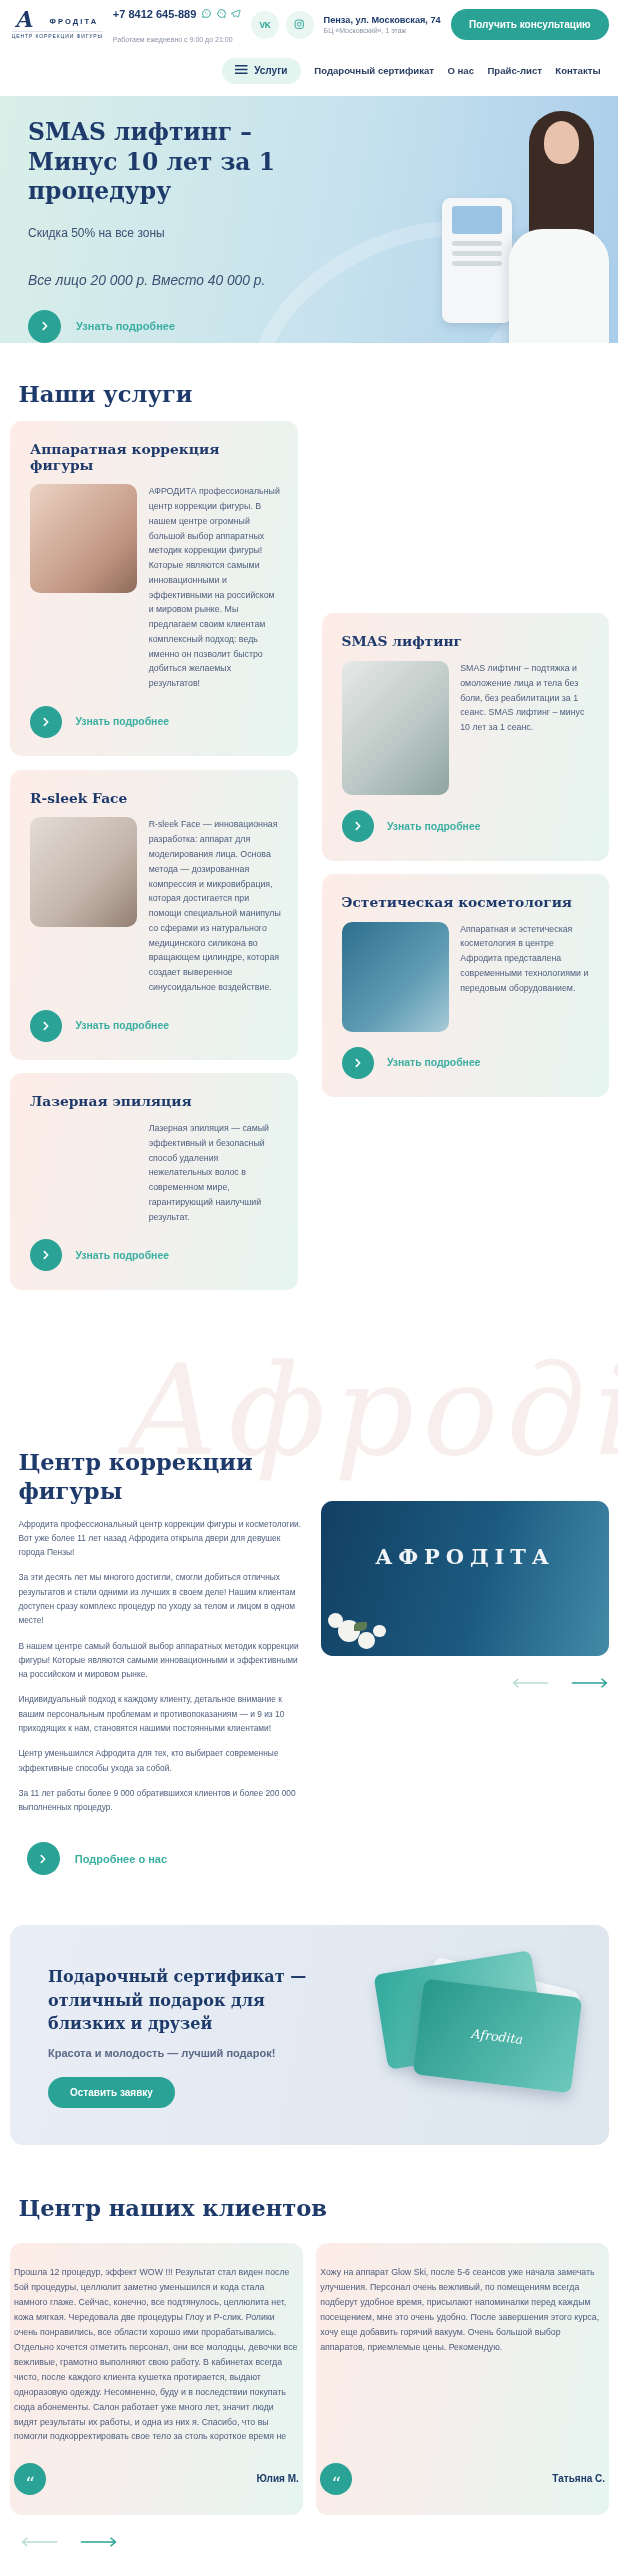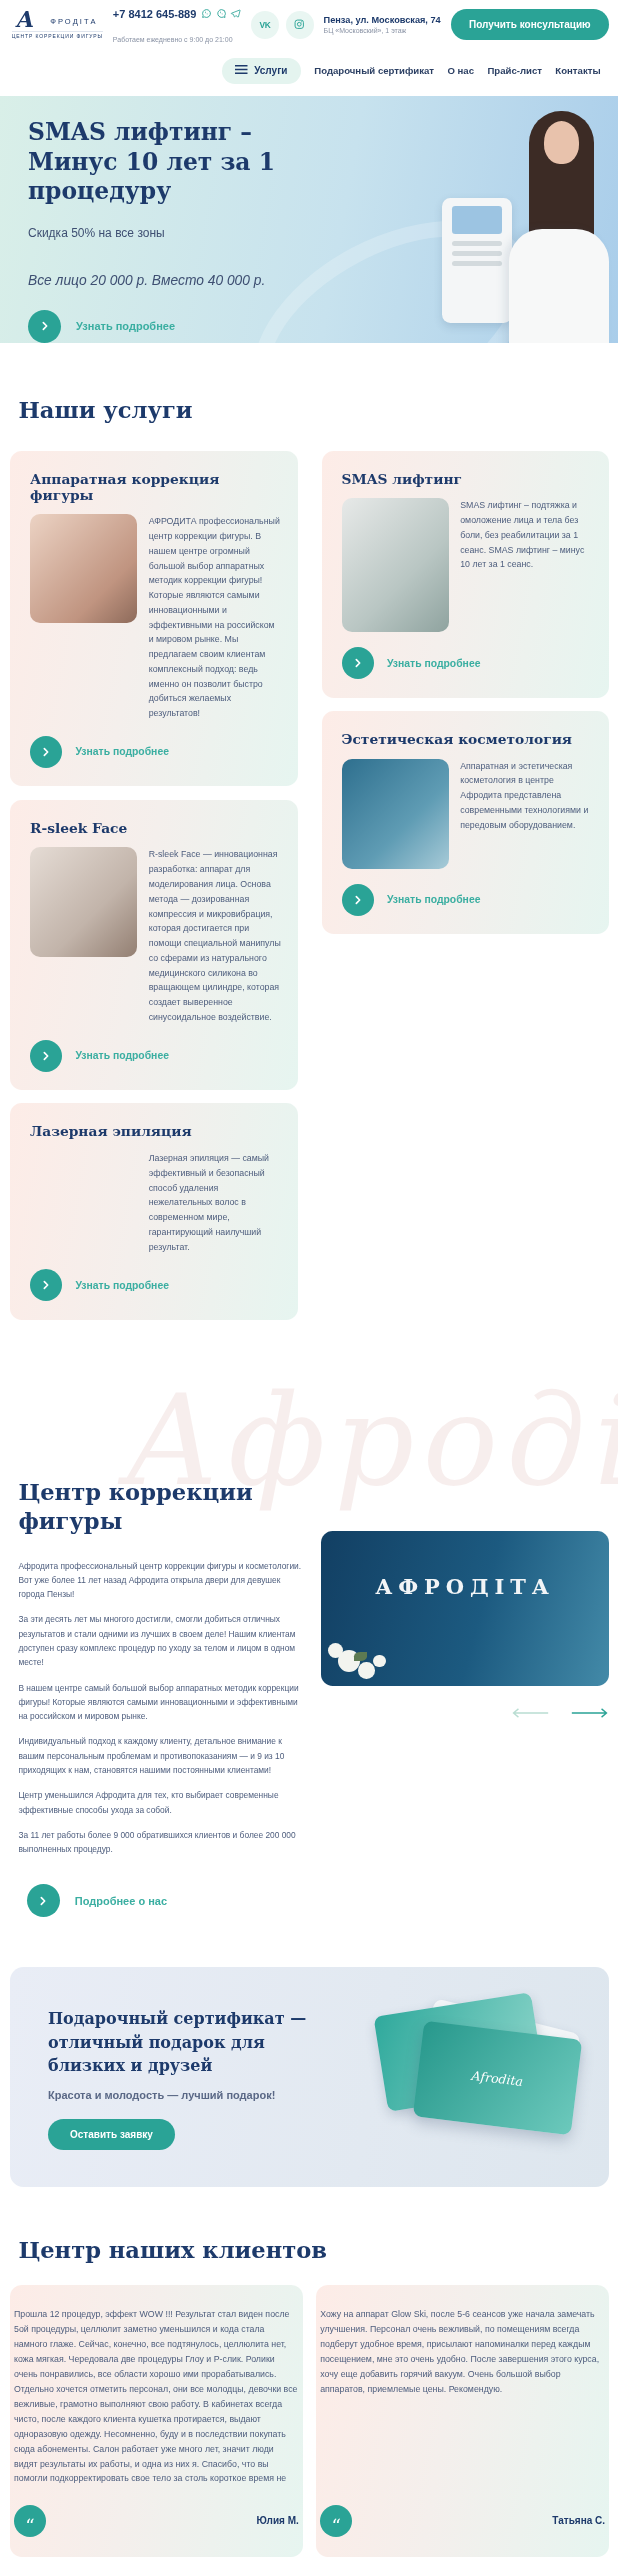--- a/index.html
+++ b/index.html
@@ -9,21 +9,21 @@
   *{margin:0;padding:0;box-sizing:border-box;}
   body{width:619px;font-family:"Liberation Sans",sans-serif;background:#fff;color:var(--body-txt);}
   .serif{font-family:"DejaVu Serif","Liberation Serif",serif;}
   .page{width:619px;overflow:hidden;position:relative;}
 
   
   .topbar{display:flex;align-items:center;justify-content:space-between;padding:6.7px 10px 5px 11.7px;background:#fff;}
   .logo{display:flex;flex-direction:column;align-items:center;min-width:80px;}
   .logo-word{display:flex;align-items:flex-end;color:var(--navy);}
   .logo-a{font-family:"DejaVu Serif",serif;font-style:italic;font-size:22px;line-height:18.4px;font-weight:700;}
-  .logo-rest{font-size:7.5px;font-weight:400;letter-spacing:2.1px;margin-left:16px;margin-bottom:2.5px;}
+  .logo-rest{font-size:7.5px;font-weight:700;letter-spacing:2.1px;margin-left:16px;margin-bottom:2.5px;}
   .logo-tag{font-size:5px;letter-spacing:0.9px;color:var(--navy);margin-top:2.5px;border-top:0.8px solid #dfe5ee;padding-top:1.7px;}
   .phone-block{display:flex;flex-direction:column;gap:14px;}
   .phone-row{display:flex;align-items:center;gap:5px;}
   .phone-num{font-size:11px;font-weight:700;color:var(--navy);text-decoration:none;}
   .msg-icons{display:flex;gap:3.3px;align-items:center;}
   .schedule{font-size:7px;color:var(--gray-txt);}
   .soc-circles{display:flex;gap:6.7px;}
   .soc-circle{width:28px;height:28px;border-radius:50%;background:var(--teal-pale);display:flex;align-items:center;justify-content:center;cursor:pointer;}
   .vk-glyph{font-size:8.4px;font-weight:700;color:var(--teal);letter-spacing:-0.4px;}
   .addr-block{display:flex;flex-direction:column;gap:2.5px;}
@@ -52,23 +52,23 @@
   .hero-sub{margin-top:18.4px;font-size:12px;color:#3e4f72;}
   .hero-price{margin-top:33px;font-size:13.8px;color:#3e4f72;font-style:italic;}
   .more-row{display:flex;align-items:center;gap:15px;margin-top:22px;cursor:pointer;width:max-content;}
   .circle-btn{width:33px;height:33px;min-width:33px;border-radius:50%;background:var(--teal);display:flex;align-items:center;justify-content:center;border:none;cursor:pointer;}
   .more-label{font-size:11px;color:var(--teal-txt);font-weight:600;}
   .arrow{cursor:pointer;display:flex;align-items:center;}
   .arrow.pale{color:#b9ddd2;}
   .arrow.teal{color:var(--teal);}
 
   
-  .services{padding:54px 10px 33px;}
+  .services{padding:38px 10px 33px;}
   .h2{font-size:22.6px;color:var(--navy);font-weight:700;padding-left:8.4px;}
-  .cards-cols{display:flex;gap:24px;margin-top:28px;align-items:flex-start;}
+  .cards-cols{display:flex;gap:24px;margin-top:14px;align-items:center;}
   .col{display:flex;flex-direction:column;gap:13.4px;flex:1;}
   .card{background:linear-gradient(100deg,#fdece7 0%,#f4efec 45%,#e6f5f0 100%);border-radius:11.7px;padding:20px 16.7px 18.4px 20px;}
   .card-title{font-size:13.8px;color:var(--navy);font-weight:700;font-family:"DejaVu Serif","Liberation Serif",serif;}
   .card-body{display:flex;gap:11.7px;margin-top:11.7px;}
   .card-photo{width:107px;min-width:107px;border-radius:10px;}
   .card-text{font-size:8.8px;line-height:1.68;color:#4d5d7d;}
   .card-more{display:flex;align-items:center;gap:13.4px;margin-top:15px;cursor:pointer;width:max-content;}
   .card-more .circle-btn{width:32px;height:32px;min-width:32px;}
   .card-more .more-label{font-size:10.4px;}
   .ph-0{background:linear-gradient(135deg,#ecd3c4,#c09480 70%,#8d6a5a);height:109px;}
@@ -76,21 +76,21 @@
   .ph-2{background:linear-gradient(135deg,#e5dcd5,#c2b4aa 60%,#937f72);height:110px;}
   .ph-3{background:linear-gradient(135deg,#2e6f8e,#5f9cb4 60%,#a8cbd8);height:110px;}
   .ph-4{background:linear-gradient(135deg,#d9c0ac,#a98970 60%,#6f5442;);height:102px;}
 
   
   .about{position:relative;padding:125px 10px 50px;overflow:hidden;}
   .about-watermark{position:absolute;top:15px;left:125px;font-family:"DejaVu Serif",serif;font-style:italic;font-size:125px;color:rgba(178,92,78,0.10);white-space:nowrap;letter-spacing:8.4px;pointer-events:none;}
   .about-grid{display:flex;gap:16.7px;position:relative;}
   .about-left{flex:1;padding-left:8.4px;max-width:311px;}
   .about-title{font-size:22.6px;line-height:1.3;color:var(--navy);font-weight:700;max-width:251px;}
-  .about-paras{margin-top:22px;display:flex;flex-direction:column;gap:11px;}
+  .about-paras{margin-top:10px;display:flex;flex-direction:column;gap:11px;}
   .about-paras p{font-size:8.4px;line-height:1.7;color:#4d5d7d;}
   .about-right{width:288px;min-width:288px;padding-top:53px;}
   .about-photo{width:288px;height:155px;border-radius:11.7px;position:relative;overflow:hidden;background:linear-gradient(105deg,#123f63 0%,#1c5a80 55%,#438aa8 100%);}
   .about-photo-text{position:absolute;top:43px;left:0;right:0;text-align:center;color:#f2f5f7;font-family:"DejaVu Serif",serif;font-size:21px;letter-spacing:5.9px;font-weight:600;}
   .flower{position:absolute;border-radius:50%;background:#f3f4ef;}
   .leaf{position:absolute;border-radius:50% 0;background:#5d7a52;}
   .about-arrows{display:flex;justify-content:flex-end;gap:22px;margin-top:22px;}
   .about-more{margin:28px 0 0 8.4px;}
 
   

